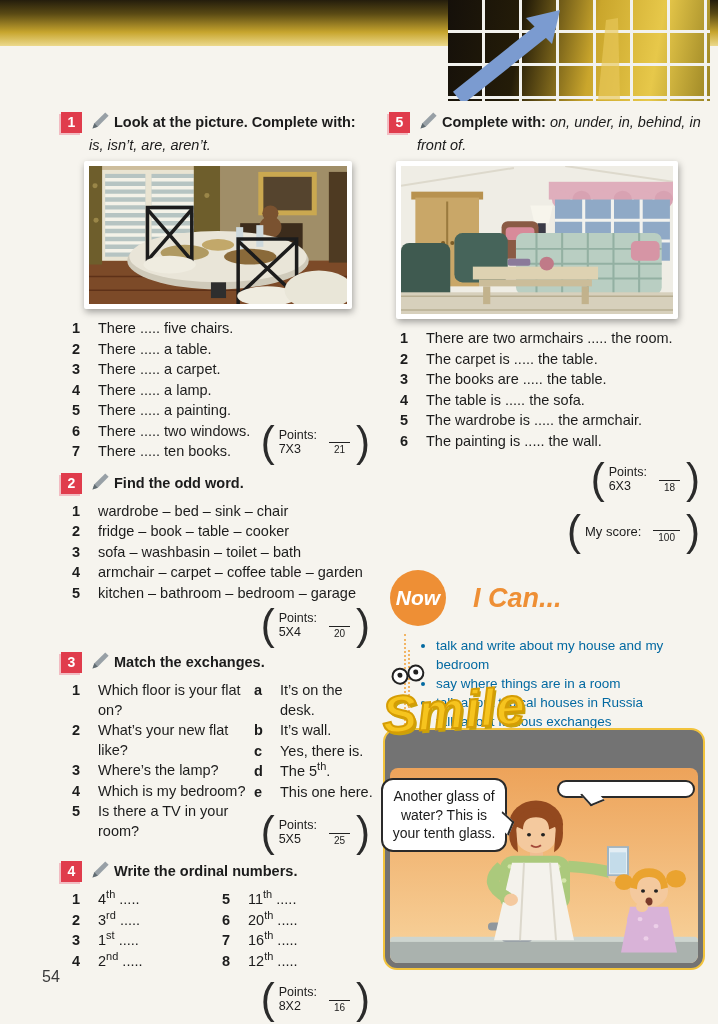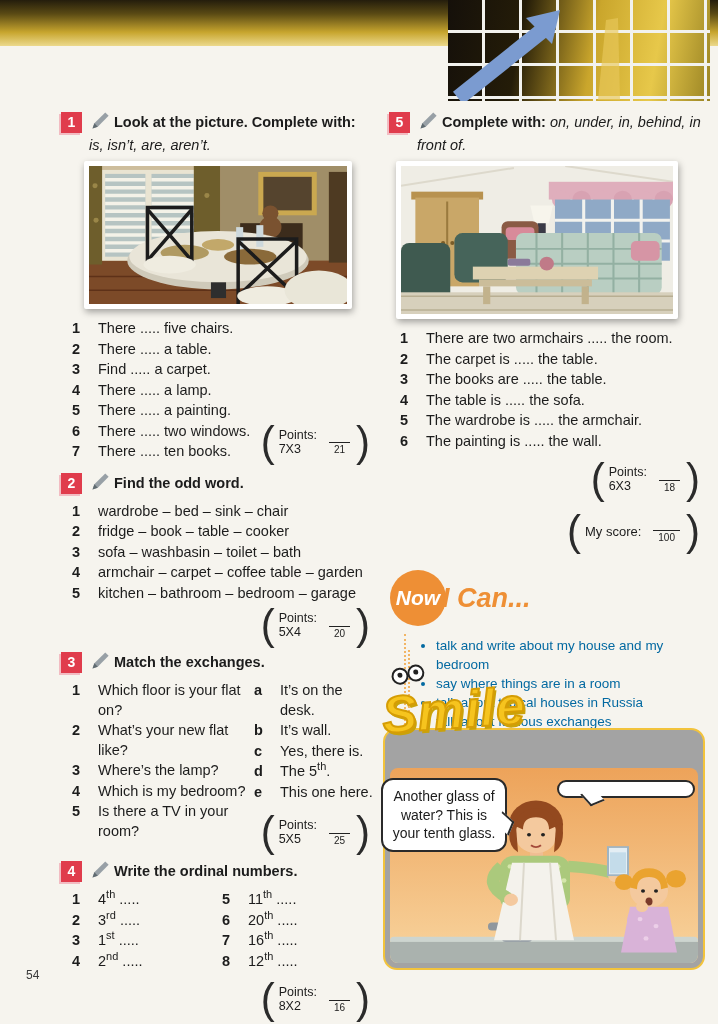--- a/index.html
+++ b/index.html
@@ -54,33 +54,33 @@
        font-family:"Liberation Sans",sans-serif;}
   .pl{display:flex;flex-direction:column;font-size:12.5px;line-height:14px;margin:0 2px 0 4px;color:#1c1c1c;}
   .pt{display:inline-block;border-top:1.5px solid #222;padding:1px 5px 0;font-size:10px;
       margin:14px 6px 0 10px;}
   .scorebox{display:inline-flex;align-items:center;float:right;margin:10px 4px 0 0;}
   .scorebox .lbl{font-size:13px;margin:0 2px 0 4px;}
   .clr{clear:both;}
 
   
   .nic{margin-top:18px;}
-  .nic-head{display:flex;align-items:center;}
+  .nic-head{display:flex;align-items:center;gap:31px;}
   .nic-circle{width:56px;height:56px;border-radius:50%;background:#ee8f35;color:#fff;
       font-weight:bold;font-style:italic;font-size:21px;display:flex;align-items:center;justify-content:center;}
   .nic-title{color:#ee8f35;font-weight:bold;font-style:italic;font-size:27px;margin-left:-4px;}
   .nic-list{margin:8px 0 0 14px;padding:2px 0 2px 16px;border-left:2px dotted #f2b565;
       list-style:disc;font-size:13.5px;line-height:19px;color:#0369a1;}
   .nic-list li{margin-left:14px;}
   .nic-footer{display:flex;align-items:flex-end;margin-top:2px;}
   .leader{flex:1;border-bottom:2px dotted #f2b565;margin:0 6px 7px 14px;}
   .nic-eng{color:#ee8f35;font-weight:bold;font-style:italic;font-size:24px;}
 
   
-  .smile-box{position:absolute;left:383px;top:728px;width:318px;height:238px;background:#a3a3a3;
+  .smile-box{position:absolute;left:383px;top:728px;width:318px;height:238px;background:#737373;
       border:2.5px solid #f2c33c;border-radius:14px;z-index:1;}
   .cartoon{position:absolute;left:5px;right:5px;top:38px;bottom:5px;border-radius:8px;overflow:hidden;}
   .cartoon svg{display:block;width:100%;height:100%;}
   .smile-logo{position:absolute;left:382px;top:680px;z-index:5;font-weight:bold;font-style:italic;
       font-size:52px;color:#f6c41e;-webkit-text-stroke:2px #d59d05;transform:rotate(-4deg);
       text-shadow:2px 3px 0 #caa20a;letter-spacing:1px;}
   .eye{position:absolute;width:13px;height:13px;border-radius:50%;background:#fff;border:2px solid #222;}
   .eye::after{content:"";position:absolute;left:4px;top:3px;width:5px;height:5px;border-radius:50%;background:#222;}
   .e1{left:12px;top:-16px;}
   .e2{left:28px;top:-18px;}
@@ -89,21 +89,21 @@
   .bubble{position:absolute;background:#fff;border:2px solid #2a2a2a;border-radius:12px;
       padding:7px 8px;font-size:14px;line-height:18.5px;text-align:center;z-index:4;}
   .bubble-left{left:-4px;top:48px;width:106px;}
   .bubble-right{right:8px;top:50px;width:118px;}
   .tail{position:absolute;width:13px;height:13px;background:#fff;}
   .tail.tl{right:-8px;top:36px;border-right:2px solid #2a2a2a;border-top:2px solid #2a2a2a;
       transform:rotate(22deg) skewY(20deg);}
   .tail.tr{left:26px;bottom:-9px;border-left:2px solid #2a2a2a;border-bottom:2px solid #2a2a2a;
       transform:rotate(-22deg) skewX(20deg);}
 
-  .page-num{position:absolute;left:26px;top:968px;font-size:12px;color:#3a3a3a;}
+  .page-num{position:absolute;left:42px;top:968px;font-size:16px;color:#3a3a3a;}
 
   
   .ex3cols{display:flex;margin-left:10px;}
   .ex3q{width:182px;}
   .ex3a{flex:1;}
   .ex3q .t{max-width:152px;}
   
   .ex4cols{display:flex;margin-left:10px;}
   .ex4cols .c{width:150px;}
 </style>
@@ -180,21 +180,21 @@
         <div class="item">
             <span class="n">1</span>
             <span class="t">There ..... five chairs.</span>
           </div>
         <div class="item">
             <span class="n">2</span>
             <span class="t">There ..... a table.</span>
           </div>
         <div class="item">
             <span class="n">3</span>
-            <span class="t">Find ..... a carpet.</span>
+            <span class="t">There ..... a carpet.</span>
           </div>
         <div class="item">
             <span class="n">4</span>
             <span class="t">There ..... a lamp.</span>
           </div>
         <div class="item">
             <span class="n">5</span>
             <span class="t">There ..... a painting.</span>
           </div>
         <div class="item">

